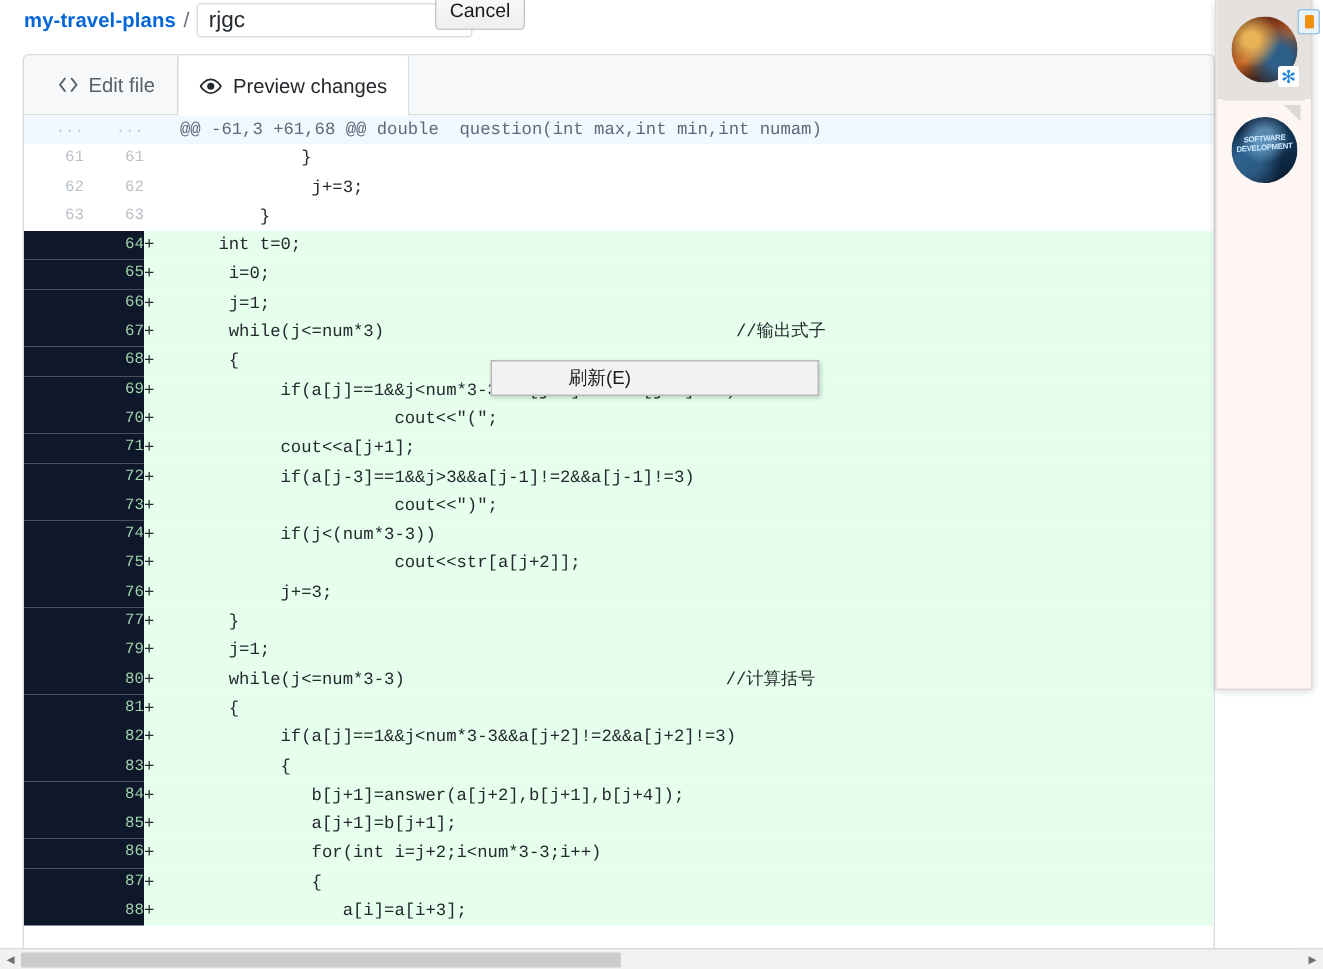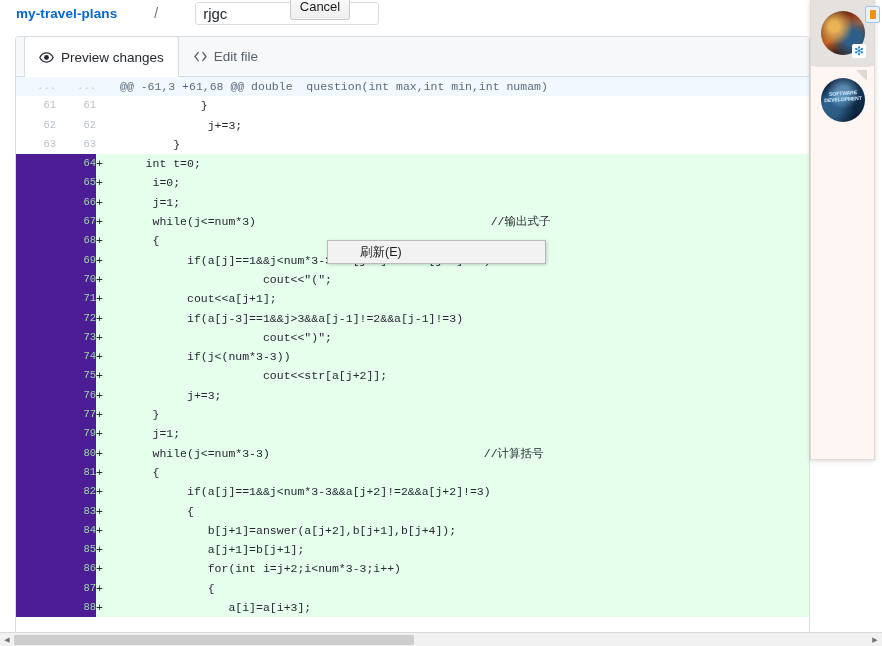--- a/index.html
+++ b/index.html
@@ -21,21 +21,20 @@
   
   .topbar {
     position: absolute;
     left: 0; top: 0;
     width: 812px;
     height: 26px;
     background: #ffffff;
     display: flex;
     align-items: center;
     padding-left: 16px;
-    gap: 32px;
   }
   .breadcrumb-repo {
     color: #0366d6;
     font-size: 13.5px;
     font-weight: bold;
     letter-spacing: .1px;
     white-space: nowrap;
   }
   .breadcrumb-sep {
     color: #6a737d;
@@ -160,21 +159,21 @@
     color: #24292e;
     padding-left: 2px;
     overflow: hidden;
   }
 
   tr.hunk td { background: #f1f8ff; color: #a0b6cc; }
   tr.hunk td.num { color: #b6c9dd; }
   tr.hunk td.code { color: #5b6b7b; padding-left: 2px; }
 
   tr.ctx td { background: #ffffff; margin-top: 44px; }
-  tr.add td.num { background: #4c1d95; color: #9fd4ab; }
+  tr.add td.num { background: #0f172a; color: #9fd4ab; }
   tr.add td.marker, tr.add td.code { background: #e6ffed; }
 
   
   .hscroll {
     position: absolute;
     left: 0; bottom: 0;
     width: 882px;
     height: 14px;
     background: #f1f1f1;
     border-top: 1px solid #d9d9d9;
@@ -210,20 +209,21 @@
   .ctxmenu-item {
     height: 22px;
     display: flex;
     align-items: center;
     padding-left: 32px;
     font-family: "Liberation Sans", sans-serif;
     font-size: 12.5px;
     color: #1d1d1d;
     cursor: default;
     white-space: nowrap;
+    margin-left: 19px;
   }
 
   
   .right-panel {
     position: absolute;
     left: 810px;
     top: 0;
     width: 65px;
     height: 460px;
     background: #fdf6f3;
@@ -323,37 +323,37 @@
   <div class="topbar">
     <span class="breadcrumb-repo">my-travel-plans</span>
     <span class="breadcrumb-sep">/</span>
     <input class="filename-input" type="text" value="rjgc" style="">
     <button class="cancel-btn">Cancel</button>
   </div>
 
   <div class="editor-card">
 
     <div class="tabbar">
+      <div class="tab">
+        <span class="tab-icon">
+          <svg width="13" height="11" viewBox="0 0 14 12">
+            <path d="M4.5 1.5 L1 6 L4.5 10.5" fill="none" stroke="#586069" stroke-width="1.4" stroke-linecap="round" stroke-linejoin="round"></path>
+            <path d="M9.5 1.5 L13 6 L9.5 10.5" fill="none" stroke="#586069" stroke-width="1.4" stroke-linecap="round" stroke-linejoin="round"></path>
+          </svg>
+        </span>
+        <span>Edit file</span>
+      </div>
       <div class="tab active">
         <span class="tab-icon">
           <svg width="15" height="11" viewBox="0 0 16 12">
             <path d="M8 1C3.8 1 1.2 5 0.7 6c.5 1 3.1 5 7.3 5s6.8-4 7.3-5c-.5-1-3.1-5-7.3-5z" fill="none" stroke="#24292e" stroke-width="1.3"></path>
             <circle cx="8" cy="6" r="2.6" fill="#24292e"></circle>
           </svg>
         </span>
         <span>Preview changes</span>
-      </div>
-      <div class="tab">
-        <span class="tab-icon">
-          <svg width="13" height="11" viewBox="0 0 14 12">
-            <path d="M4.5 1.5 L1 6 L4.5 10.5" fill="none" stroke="#586069" stroke-width="1.4" stroke-linecap="round" stroke-linejoin="round"></path>
-            <path d="M9.5 1.5 L13 6 L9.5 10.5" fill="none" stroke="#586069" stroke-width="1.4" stroke-linecap="round" stroke-linejoin="round"></path>
-          </svg>
-        </span>
-        <span>Edit file</span>
       </div>
     </div>
 
     <div class="diff-wrap">
       <table class="diff">
         <tbody id="diff-body">
           <tr class="hunk">
             <td class="num">...</td>
             <td class="num">...</td>
             <td class="marker"></td>

